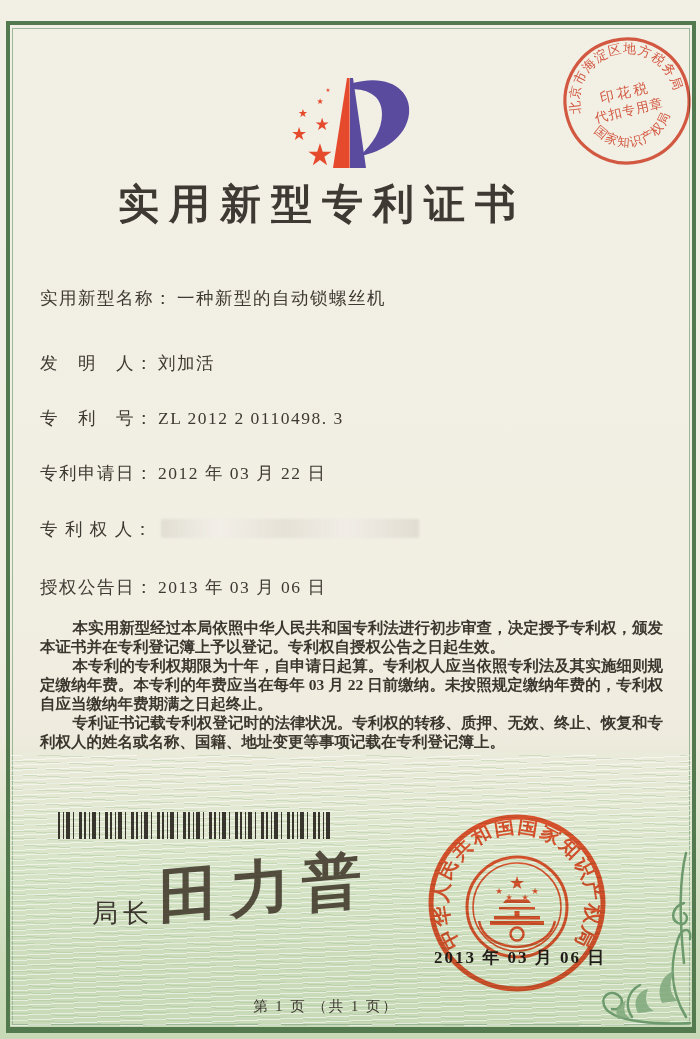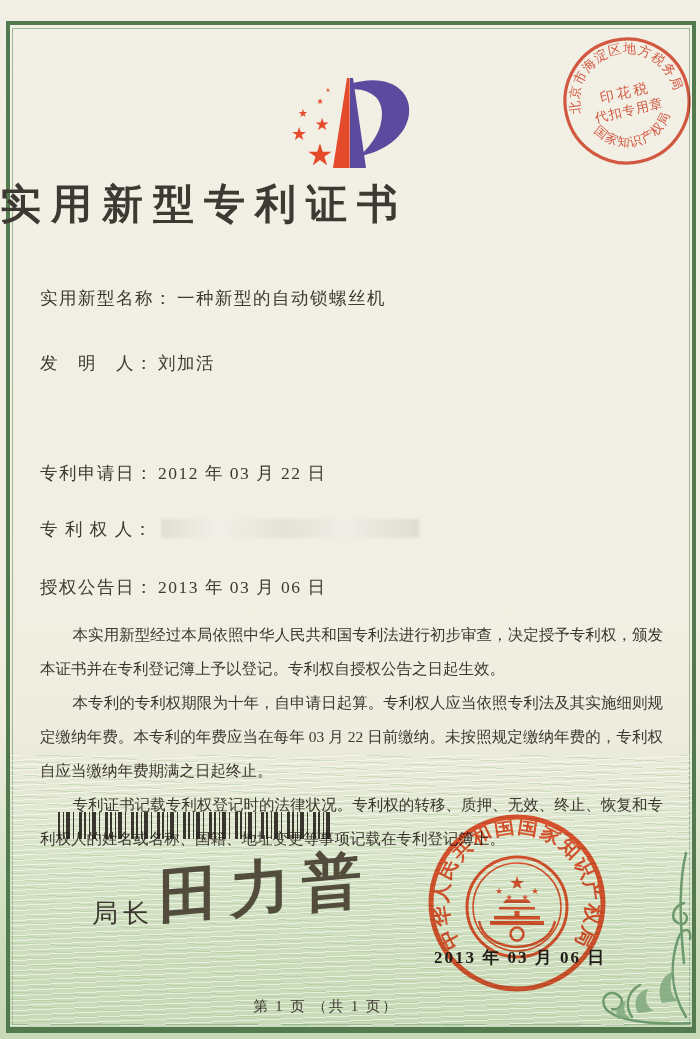--- a/index.html
+++ b/index.html
@@ -11,33 +11,33 @@
     border:4px solid #53794f;border-bottom-width:6px;pointer-events:none;}
   .frame-inner{position:absolute;left:12px;top:28px;right:10px;bottom:14px;
     border:1px solid #9cb797;pointer-events:none;}
   
   .waves{position:absolute;left:11px;top:755px;right:9px;bottom:13px;
     background:
       repeating-linear-gradient(177.5deg,rgba(255,255,255,.55) 0 1px,rgba(255,255,255,0) 1px 5px),
       repeating-linear-gradient(182.5deg,rgba(150,187,138,.30) 0 1px,rgba(0,0,0,0) 1px 7px);
     pointer-events:none;}
   .cert-no{position:absolute;left:38px;top:74px;font-size:17px;letter-spacing:2px;}
-  .title{position:absolute;left:0;top:177px;width:644px;margin:0;
+  .title{position:absolute;left:0;top:177px;width:644px;margin:0;text-align:center;
     font-size:41px;font-weight:700;letter-spacing:10px;color:#3e3a33;}
   .tax-stamp{position:absolute;left:554px;top:28px;width:146px;height:146px;
     transform:rotate(-13deg);mix-blend-mode:multiply;opacity:.92;}
   .logo{position:absolute;left:270px;top:70px;width:160px;height:115px;}
   .row{position:absolute;left:40px;font-size:17.5px;letter-spacing:1.5px;white-space:nowrap;}
   .row .val{margin-left:4px;}
   .r0{top:286px}.r1{top:351px}.r2{top:406px}.r3{top:461px}.r4{top:517px}.r5{top:575px}
   .redact{display:inline-block;width:258px;height:19px;margin-left:8px;vertical-align:-3px;
     border-radius:2px;filter:blur(1.2px);
     background:linear-gradient(90deg,rgba(213,209,199,.55),rgba(242,239,232,.95) 22%,rgba(219,215,205,.55) 48%,rgba(240,237,230,.95) 72%,rgba(208,204,194,.5));}
-  .paras{position:absolute;left:40px;right:37px;top:618px;font-size:15.5px;line-height:34px;
-    text-align:justify;color:#3b372f;}
+  .paras{position:absolute;left:40px;right:37px;top:618px;font-size:15.5px;line-height:19px;
+    text-align:justify;color:#3b372f;font-weight:bold;}
   .paras p{margin:0;text-indent:2.1em;}
   .barcode{position:absolute;left:58px;top:812px;width:274px;height:27px;opacity:.88;
     background:repeating-linear-gradient(90deg,
       #221d18 0 2px,transparent 2px 5px,
       #221d18 5px 6px,transparent 6px 8px,
       #221d18 8px 12px,transparent 12px 15px,
       #221d18 15px 16px,transparent 16px 21px,
       #221d18 21px 24px,transparent 24px 26px);}
   .signer-title{position:absolute;left:92px;top:896px;font-size:26px;letter-spacing:5px;color:#3c382f;}
   .sig-name{position:absolute;left:158px;top:848px;font-size:60px;font-weight:700;
@@ -92,20 +92,23 @@
     </g>
   </svg>
 
   <h1 class="title">实用新型专利证书</h1>
 
   <div class="row r1">
     <span class="lab">发　明　人：</span><span class="val">刘加活</span>
   </div>
   <div class="row r0">
     <span class="lab">实用新型名称：</span><span class="val">一种新型的自动锁螺丝机</span>
+  </div>
+  <div class="row r2">
+    <span class="lab">专　利　号：</span><span class="val">ZL 2012 2 0110498. 3</span>
   </div>
   <div class="row r3">
     <span class="lab">专利申请日：</span><span class="val">2012 年 03 月 22 日</span>
   </div>
   <div class="row r4">
     <span class="lab">专 利 权 人：</span><span class="redact"></span>
   </div>
   <div class="row r5">
     <span class="lab">授权公告日：</span><span class="val">2013 年 03 月 06 日</span>
   </div>

